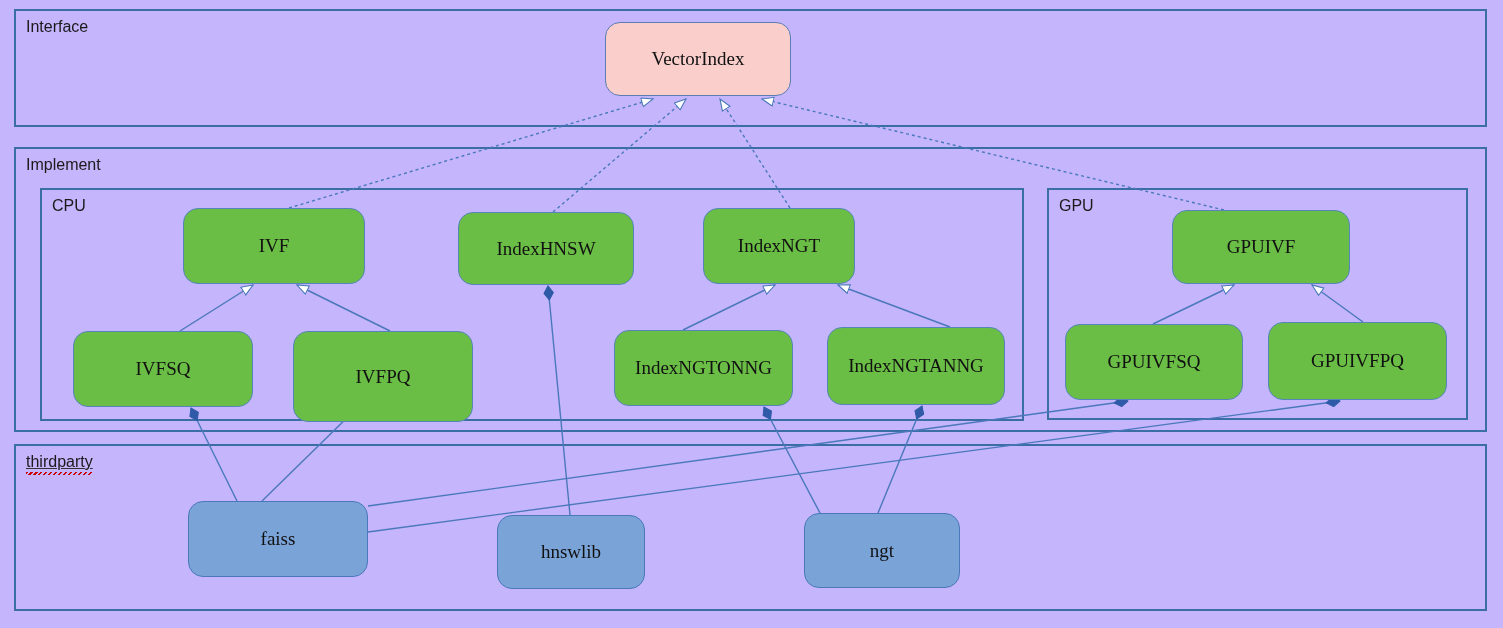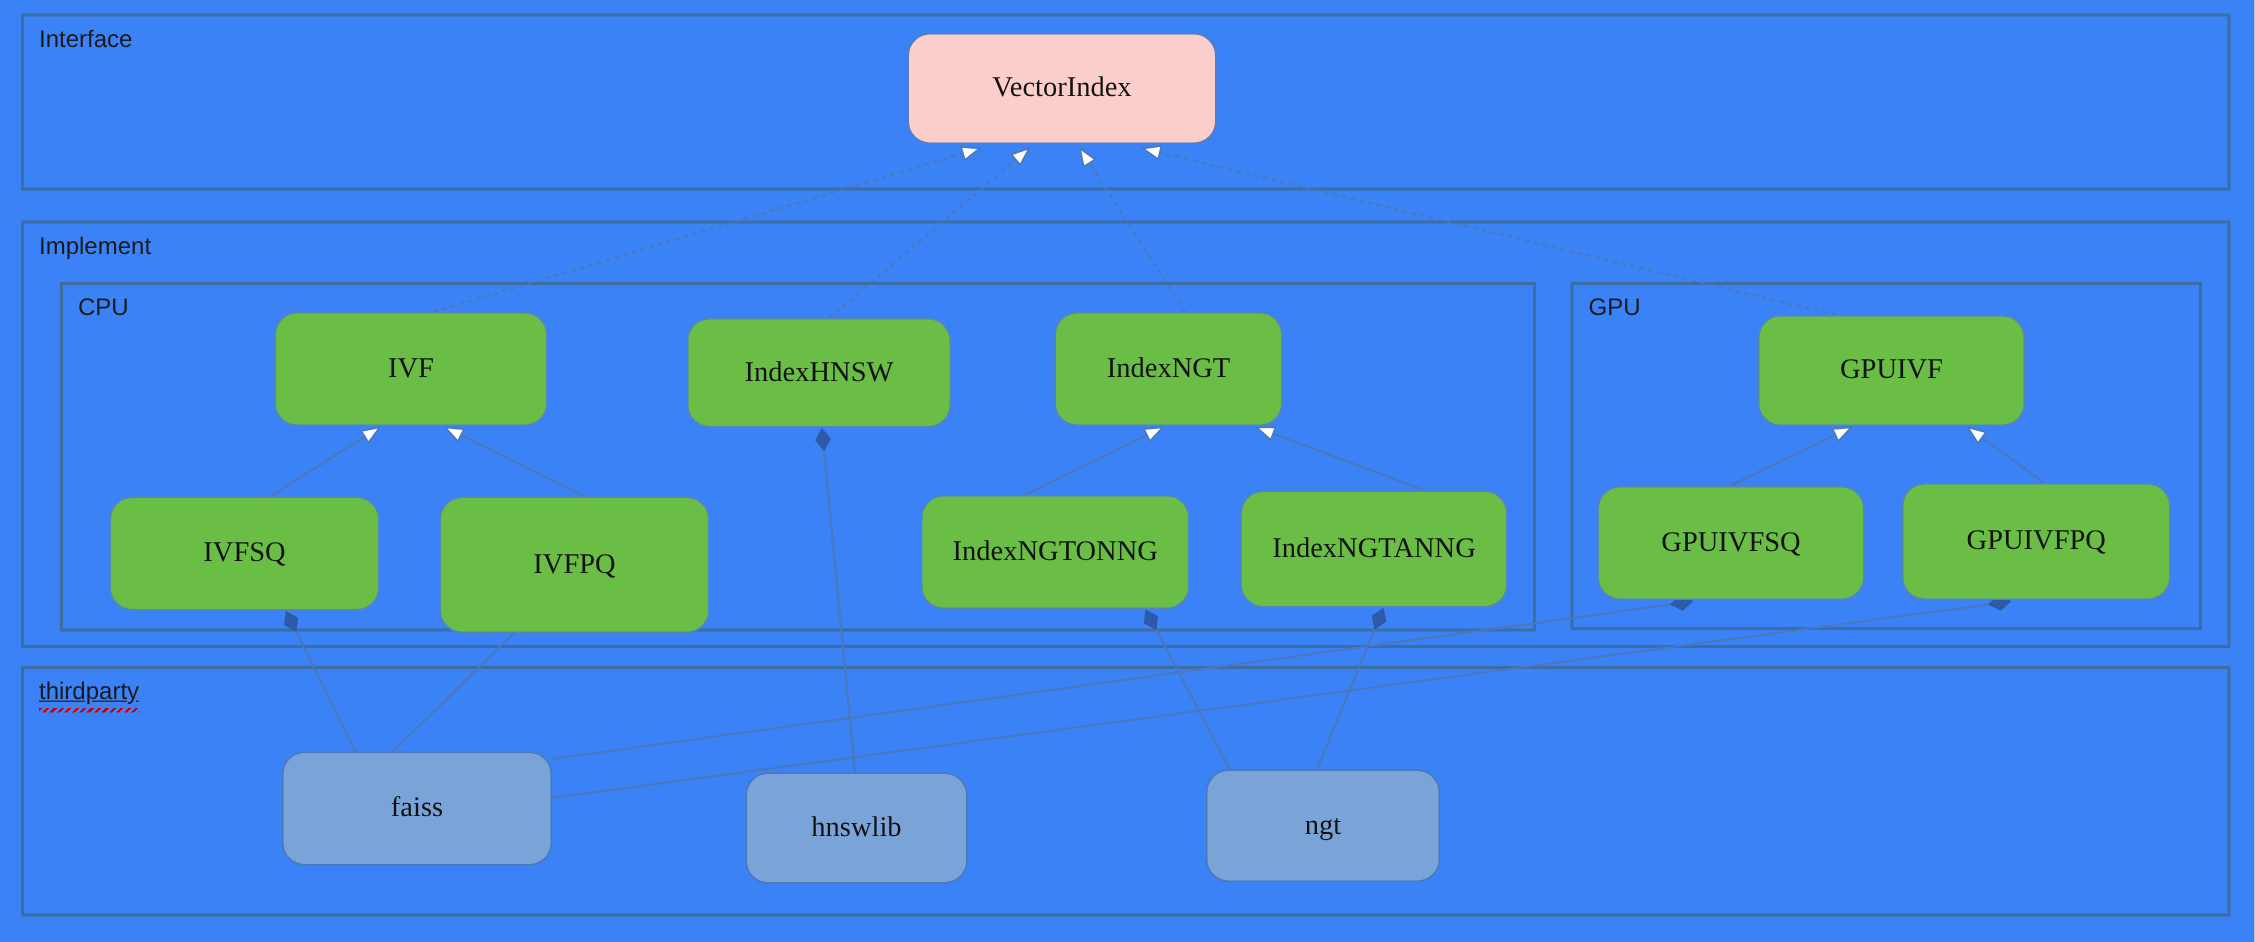--- a/index.html
+++ b/index.html
@@ -1,19 +1,19 @@
 <!DOCTYPE html>
 <html><head>
 <meta charset="utf-8">
 <style>
   html,body{margin:0;padding:0;background:#ffffff;}
   #diagram{
     position:relative;
     width:1503px;height:628px;
-    background:#3b82f6;
+    background:#c4b5fd;
     font-family:"Liberation Sans", sans-serif;
     overflow:hidden;
     text-align:center;
   }
   .section{
     position:absolute;
     border:2px solid #3a6ea5;
     background:transparent;
     box-sizing:border-box;
     z-index:0;
@@ -92,21 +92,21 @@
       <line x1="1153" y1="324" x2="1234" y2="285" stroke="#4a78ba" stroke-width="1.4" marker-end="url(#m-tri)"></line>
       <line x1="1363" y1="322" x2="1312" y2="285" stroke="#4a78ba" stroke-width="1.4" marker-end="url(#m-tri)"></line>
       <line x1="237" y1="501" x2="191" y2="408" stroke="#4a78ba" stroke-width="1.4" marker-end="url(#m-dia)"></line>
       <line x1="262" y1="501" x2="357" y2="408" stroke="#4a78ba" stroke-width="1.4" marker-end="url(#m-dia)"></line>
       <line x1="368" y1="506" x2="1128" y2="401" stroke="#4a78ba" stroke-width="1.4" marker-end="url(#m-dia)"></line>
       <line x1="368" y1="532" x2="1340" y2="401" stroke="#4a78ba" stroke-width="1.4" marker-end="url(#m-dia)"></line>
       <line x1="570" y1="515" x2="548" y2="286" stroke="#4a78ba" stroke-width="1.4" marker-end="url(#m-dia)"></line>
       <line x1="820" y1="513" x2="764" y2="407" stroke="#4a78ba" stroke-width="1.4" marker-end="url(#m-dia)"></line>
       <line x1="878" y1="513" x2="922" y2="406" stroke="#4a78ba" stroke-width="1.4" marker-end="url(#m-dia)"></line>
     </svg>
-    <div class="node interface" style="left: 605px; top: 22px; width: 206px; height: 74px;">
+    <div class="node interface" style="left: 605px; top: 22px; width: 186px; height: 74px;">
       <span>VectorIndex</span>
     </div>
     <div class="node impl" style="left: 183px; top: 208px; width: 182px; height: 76px;">
       <span>IVF</span>
     </div>
     <div class="node impl" style="left: 458px; top: 212px; width: 176px; height: 73px;">
       <span>IndexHNSW</span>
     </div>
     <div class="node impl" style="left: 703px; top: 208px; width: 152px; height: 76px;">
       <span>IndexNGT</span>

